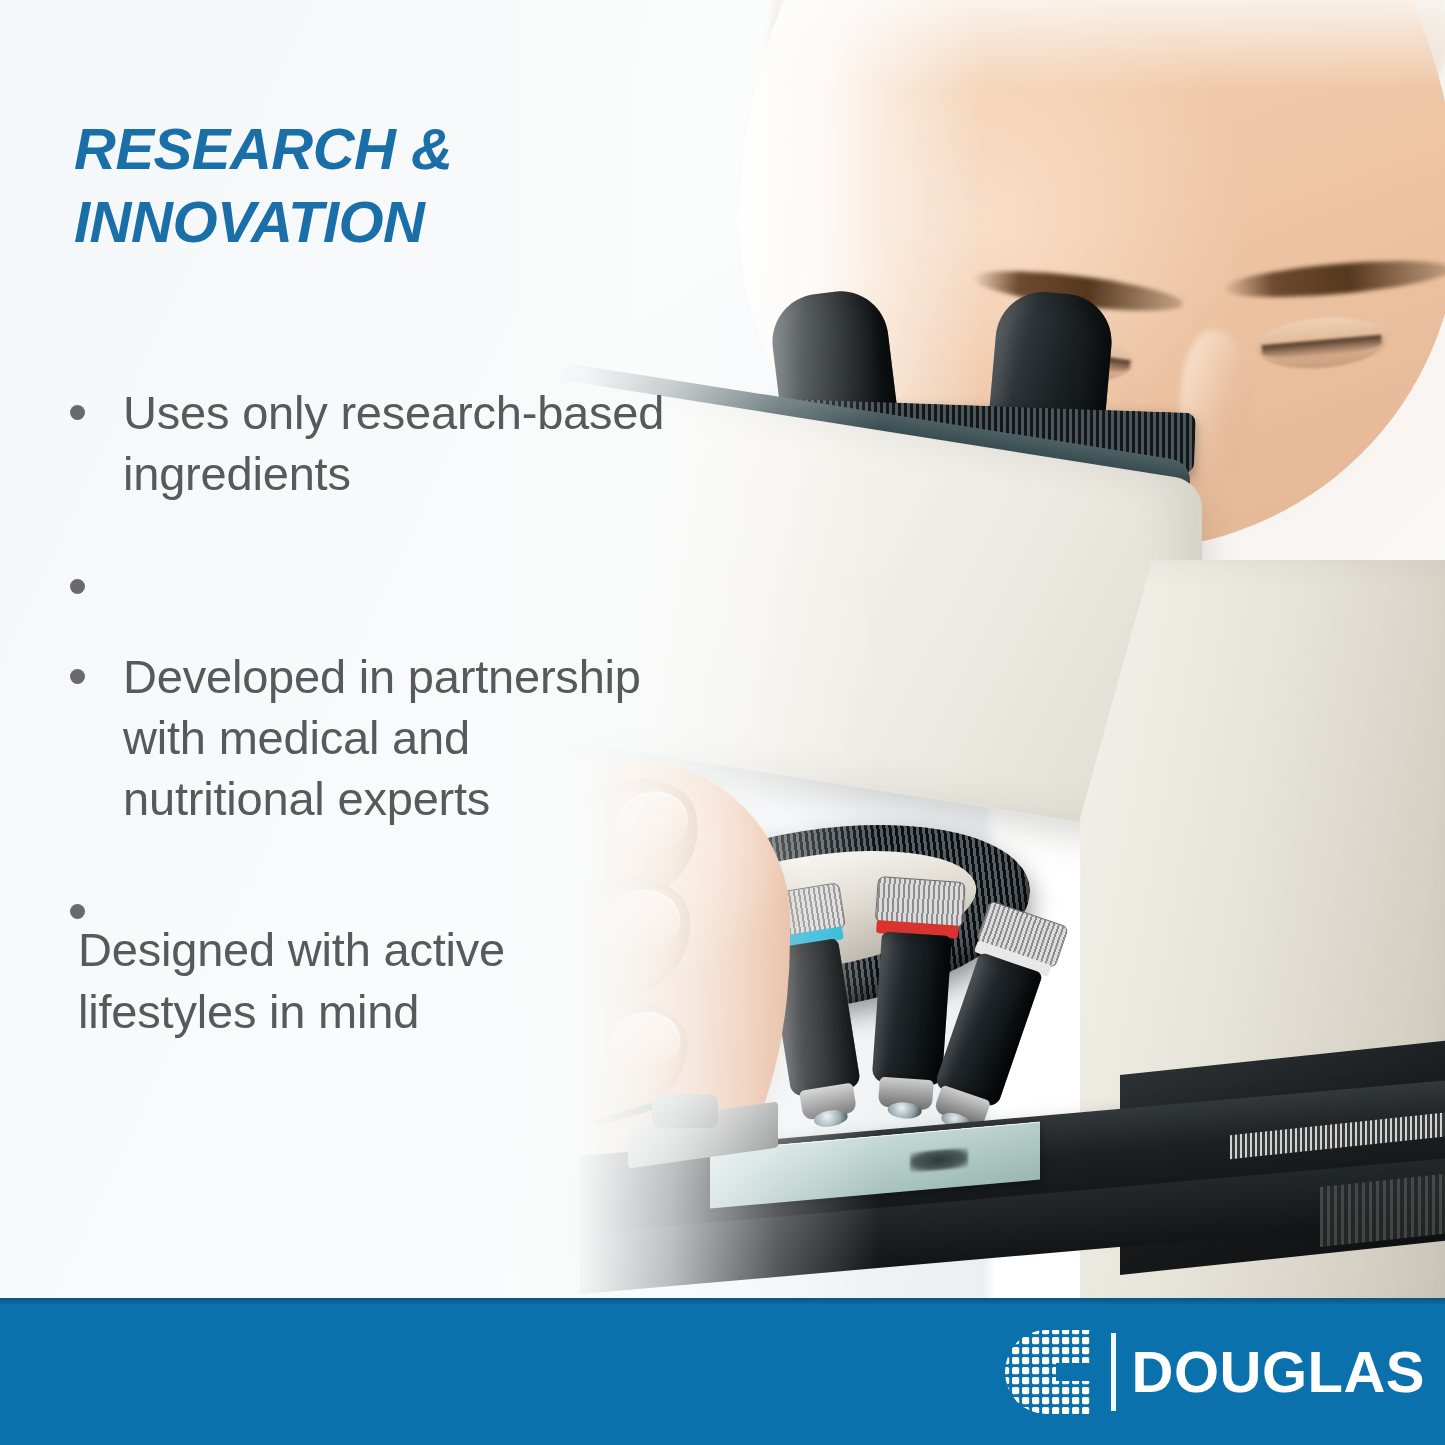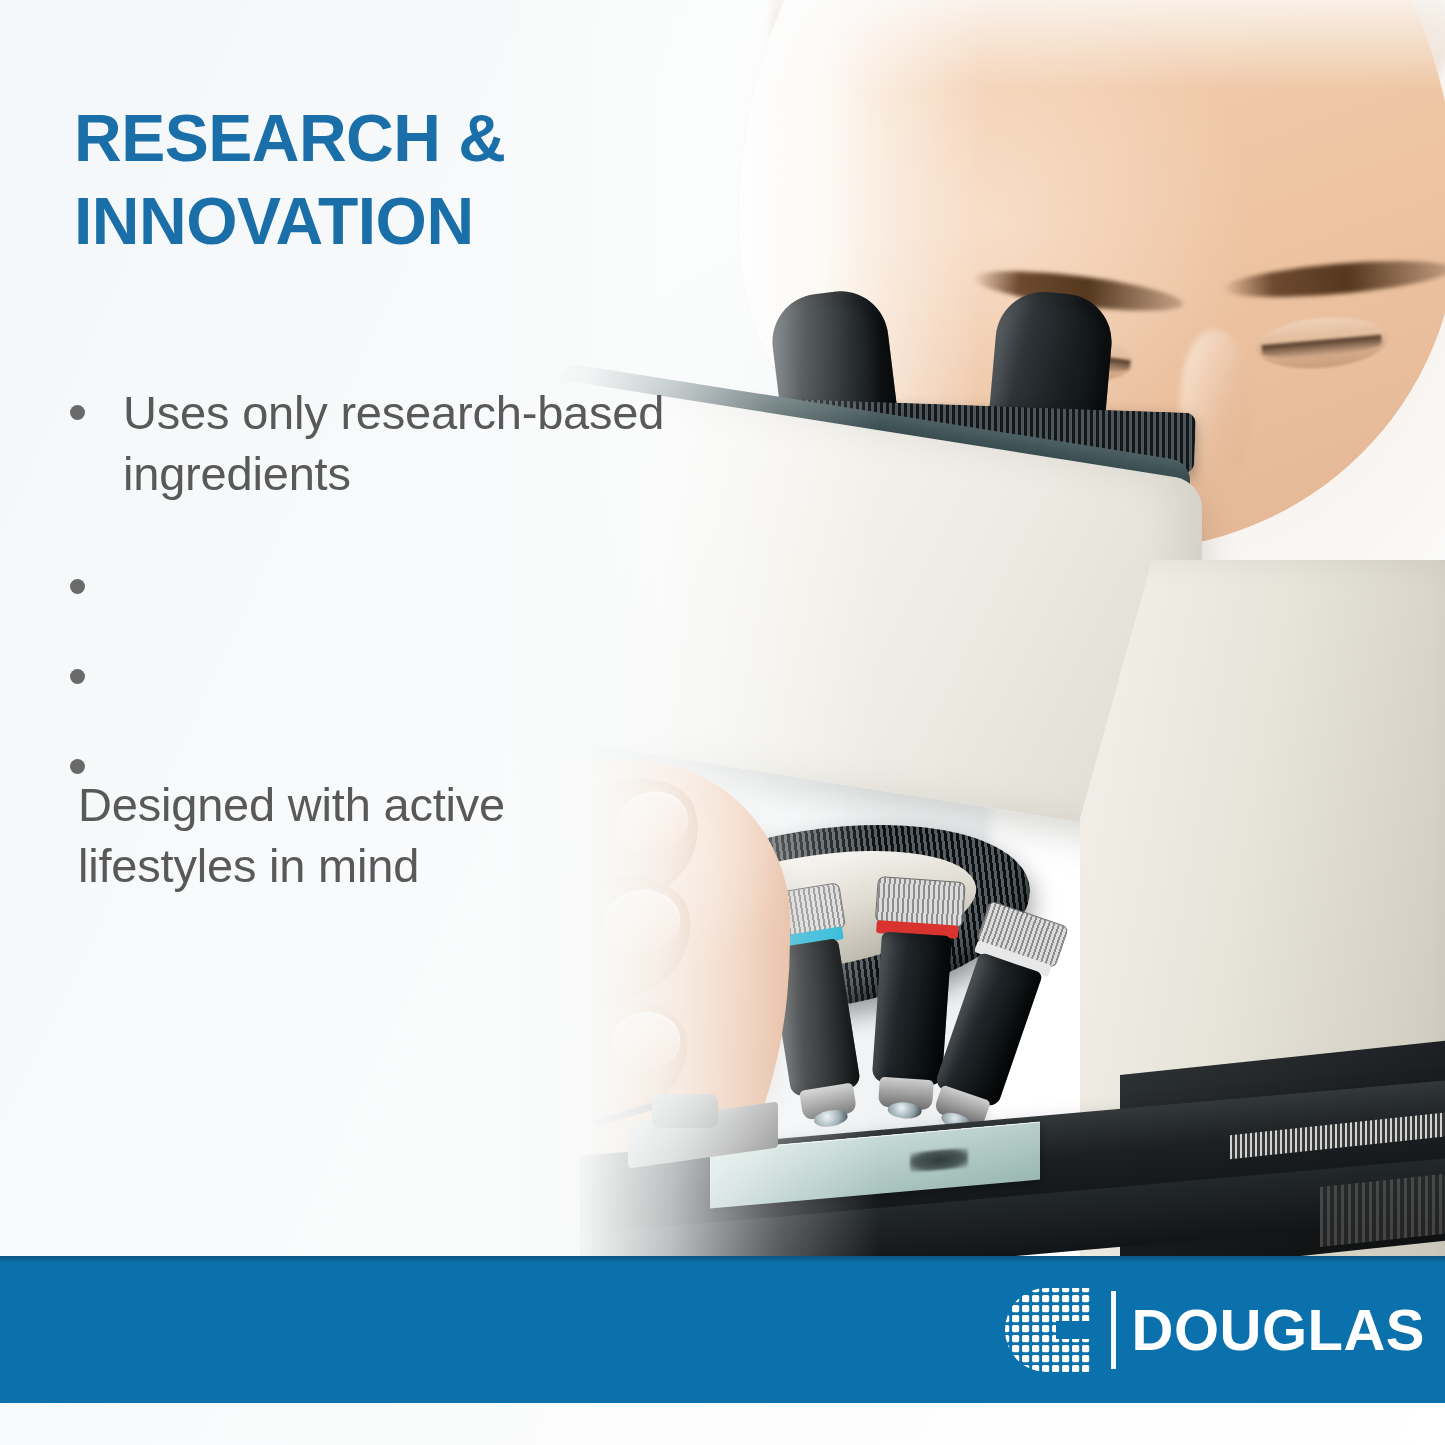--- a/index.html
+++ b/index.html
@@ -261,40 +261,41 @@
     pointer-events:none;
   }
   .photo-fade-top{
     position:absolute;left:0;top:0;width:100%;height:90px;
     background:linear-gradient(180deg,rgba(252,253,253,.75) 0%,rgba(255,255,255,0) 100%);
     pointer-events:none;
   }
 
   
   .headline{
-    position:absolute;left:74px;top:97px;width:640px;
-    font-size:66px;font-weight:bold;line-height:1.26;
+    position:absolute;left:74px;top:112px;width:640px;
+    font-size:58px;font-weight:bold;line-height:1.26;
     letter-spacing:-0.5px;color:#1b6fa8;
     white-space:pre-line;
+    font-style:italic;
   }
   .bullets{position:absolute;left:70px;top:382px;width:740px;}
   .bullet{position:relative;display:flex;align-items:flex-start;margin-bottom:52px;}
   .bullet:last-child{margin-bottom:0;flex-direction:column;}
   .bullet-dot{
     flex:0 0 auto;width:15px;height:15px;border-radius:50%;
     background:#6a6a6a;margin-top:23px;margin-right:30px;
   }
   .bullet-text{
     font-size:47px;line-height:1.30;color:#595959;
     letter-spacing:-0.2px;white-space:pre-line;margin-left:8px;
   }
 
   
   .footer{
-    position:absolute;left:0;top:1256px;width:1445px;height:147px;
+    position:absolute;left:0;top:1298px;width:1445px;height:147px;
     background:#0b71ad;
   }
   .footer-topline{
     position:absolute;left:0;top:0;width:100%;height:6px;
     background:linear-gradient(180deg,#0a5684 0%,#0b6b9f 100%);
   }
   .logo{
     position:absolute;right:20px;top:24px;display:flex;align-items:center;height:100px;
   }
   .logo-mark{
@@ -413,20 +414,23 @@
     <div class="bullet">
       <span class="bullet-dot"></span>
       <span class="bullet-text">Uses only research-based
 ingredients</span>
     </div>
     <div class="bullet">
       <span class="bullet-dot"></span>
     </div>
     <div class="bullet">
       <span class="bullet-dot"></span>
+      <span class="bullet-text">Developed in partnership
+with medical and
+nutritional experts</span>
     </div>
     <div class="bullet">
       <span class="bullet-dot"></span>
       <span class="bullet-text">Designed with active
 lifestyles in mind</span>
     </div>
   </div>
 
   <div class="footer">
     <div class="footer-topline"></div>

